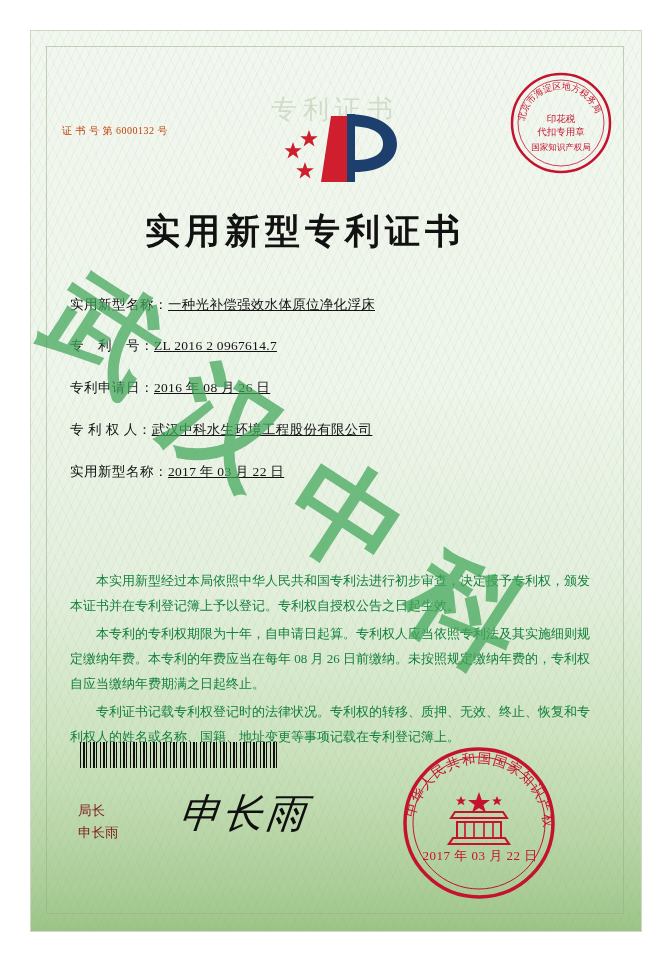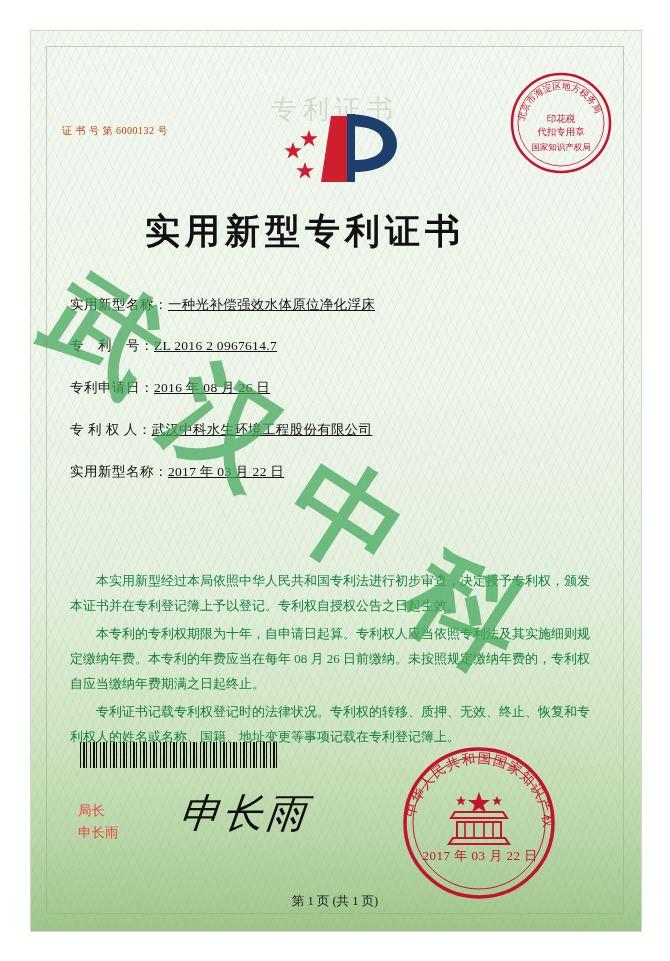--- a/index.html
+++ b/index.html
@@ -167,21 +167,21 @@
       transparent 5px, transparent 6px,
       #111 6px, #111 7px,
       transparent 7px, transparent 10px);
   }
 
   
   .sig-label {
     position: absolute;
     left: 78px; top: 800px;
     font-size: 13.5px;
-    color: #ef4444;
+    color: #7f1d1d;
     line-height: 1.65;
     font-family: Liberation Serif, serif;
   }
   .sig-script {
     position: absolute;
     left: 180px; top: 786px;
     font-size: 40px;
     color: #0f0f0f;
     font-family: "DejaVu Serif", serif;
     font-style: italic;
@@ -334,21 +334,20 @@
         <polygon points="-28,-4 28,-4 24,-10 -24,-10" fill="none" stroke="#c4122f" stroke-width="2"></polygon>
         <polygon points="0,-30 2.8,-22 11,-22 4.4,-17 7,-9.5 0,-14 -7,-9.5 -4.4,-17 -11,-22 -2.8,-22" fill="#c4122f"></polygon>
         <polygon points="-18,-26 -16.5,-22.5 -13,-22.5 -15.8,-20.2 -14.7,-16.7 -18,-18.8 -21.3,-16.7 -20.2,-20.2 -23,-22.5 -19.5,-22.5" fill="#c4122f"></polygon>
         <polygon points="18,-26 19.5,-22.5 23,-22.5 20.2,-20.2 21.3,-16.7 18,-18.8 14.7,-16.7 15.8,-20.2 13,-22.5 16.5,-22.5" fill="#c4122f"></polygon>
       </g>
       <path id="seal-arc-bottom" d="M22,96 A62,62 0 0 0 140,96" fill="none" stroke="none"></path>
     </svg>
   </div>
   <div class="seal-date">2017 年 03 月 22 日</div>
 
-  <div class="footer">第 1 页 (共 1 页)</div>
 
   <div class="watermark">
     <div class="wm-text wm-1">武</div>
     <div class="wm-text wm-2">汉</div>
     <div class="wm-text wm-3">中</div>
     <div class="wm-text wm-4">科</div>
 
   </div>
 
 </div>

